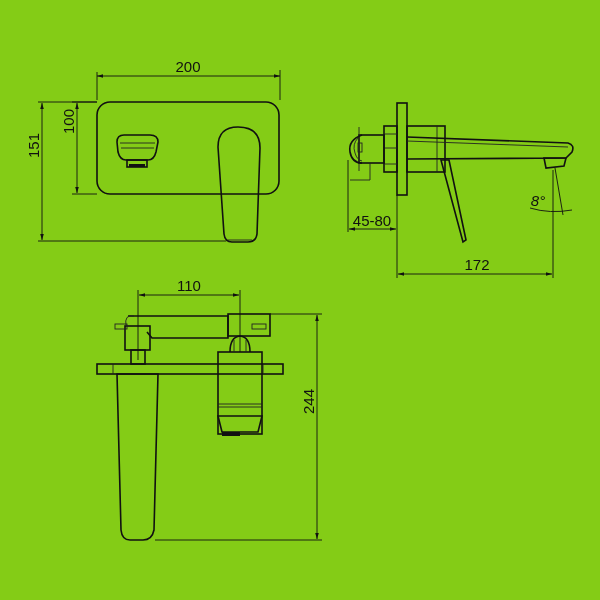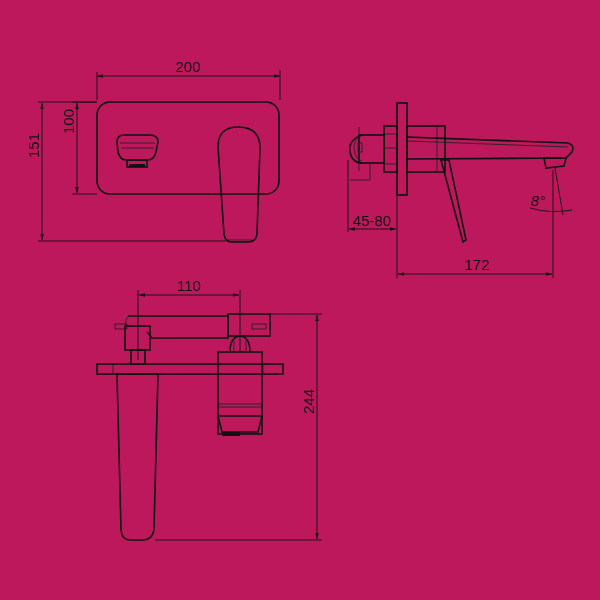--- a/index.html
+++ b/index.html
@@ -1,16 +1,16 @@
 <!DOCTYPE html>
 <html><head>
 <meta charset="utf-8">
 <style>
   html, body { margin: 0; padding: 0; background: #ffffff; }
-  #canvas { position: relative; width: 600px; height: 600px; background: #be185d; overflow: hidden; }
+  #canvas { position: relative; width: 600px; height: 600px; background: #84cc16; overflow: hidden; }
   svg { position: absolute; left: 0; top: 0; }
   .ln { stroke: #111; stroke-width: 1.6; fill: none; }
   .thin { stroke: #222; stroke-width: 0.9; fill: none; }
   .dim { stroke: #111; stroke-width: 0.9; fill: none; }
   .dimtxt { font-family: "Liberation Sans", sans-serif; font-size: 15px; fill: #111; transform-box: fill-box; }
 </style>
 </head>
 <body>
 
 <div id="canvas">

